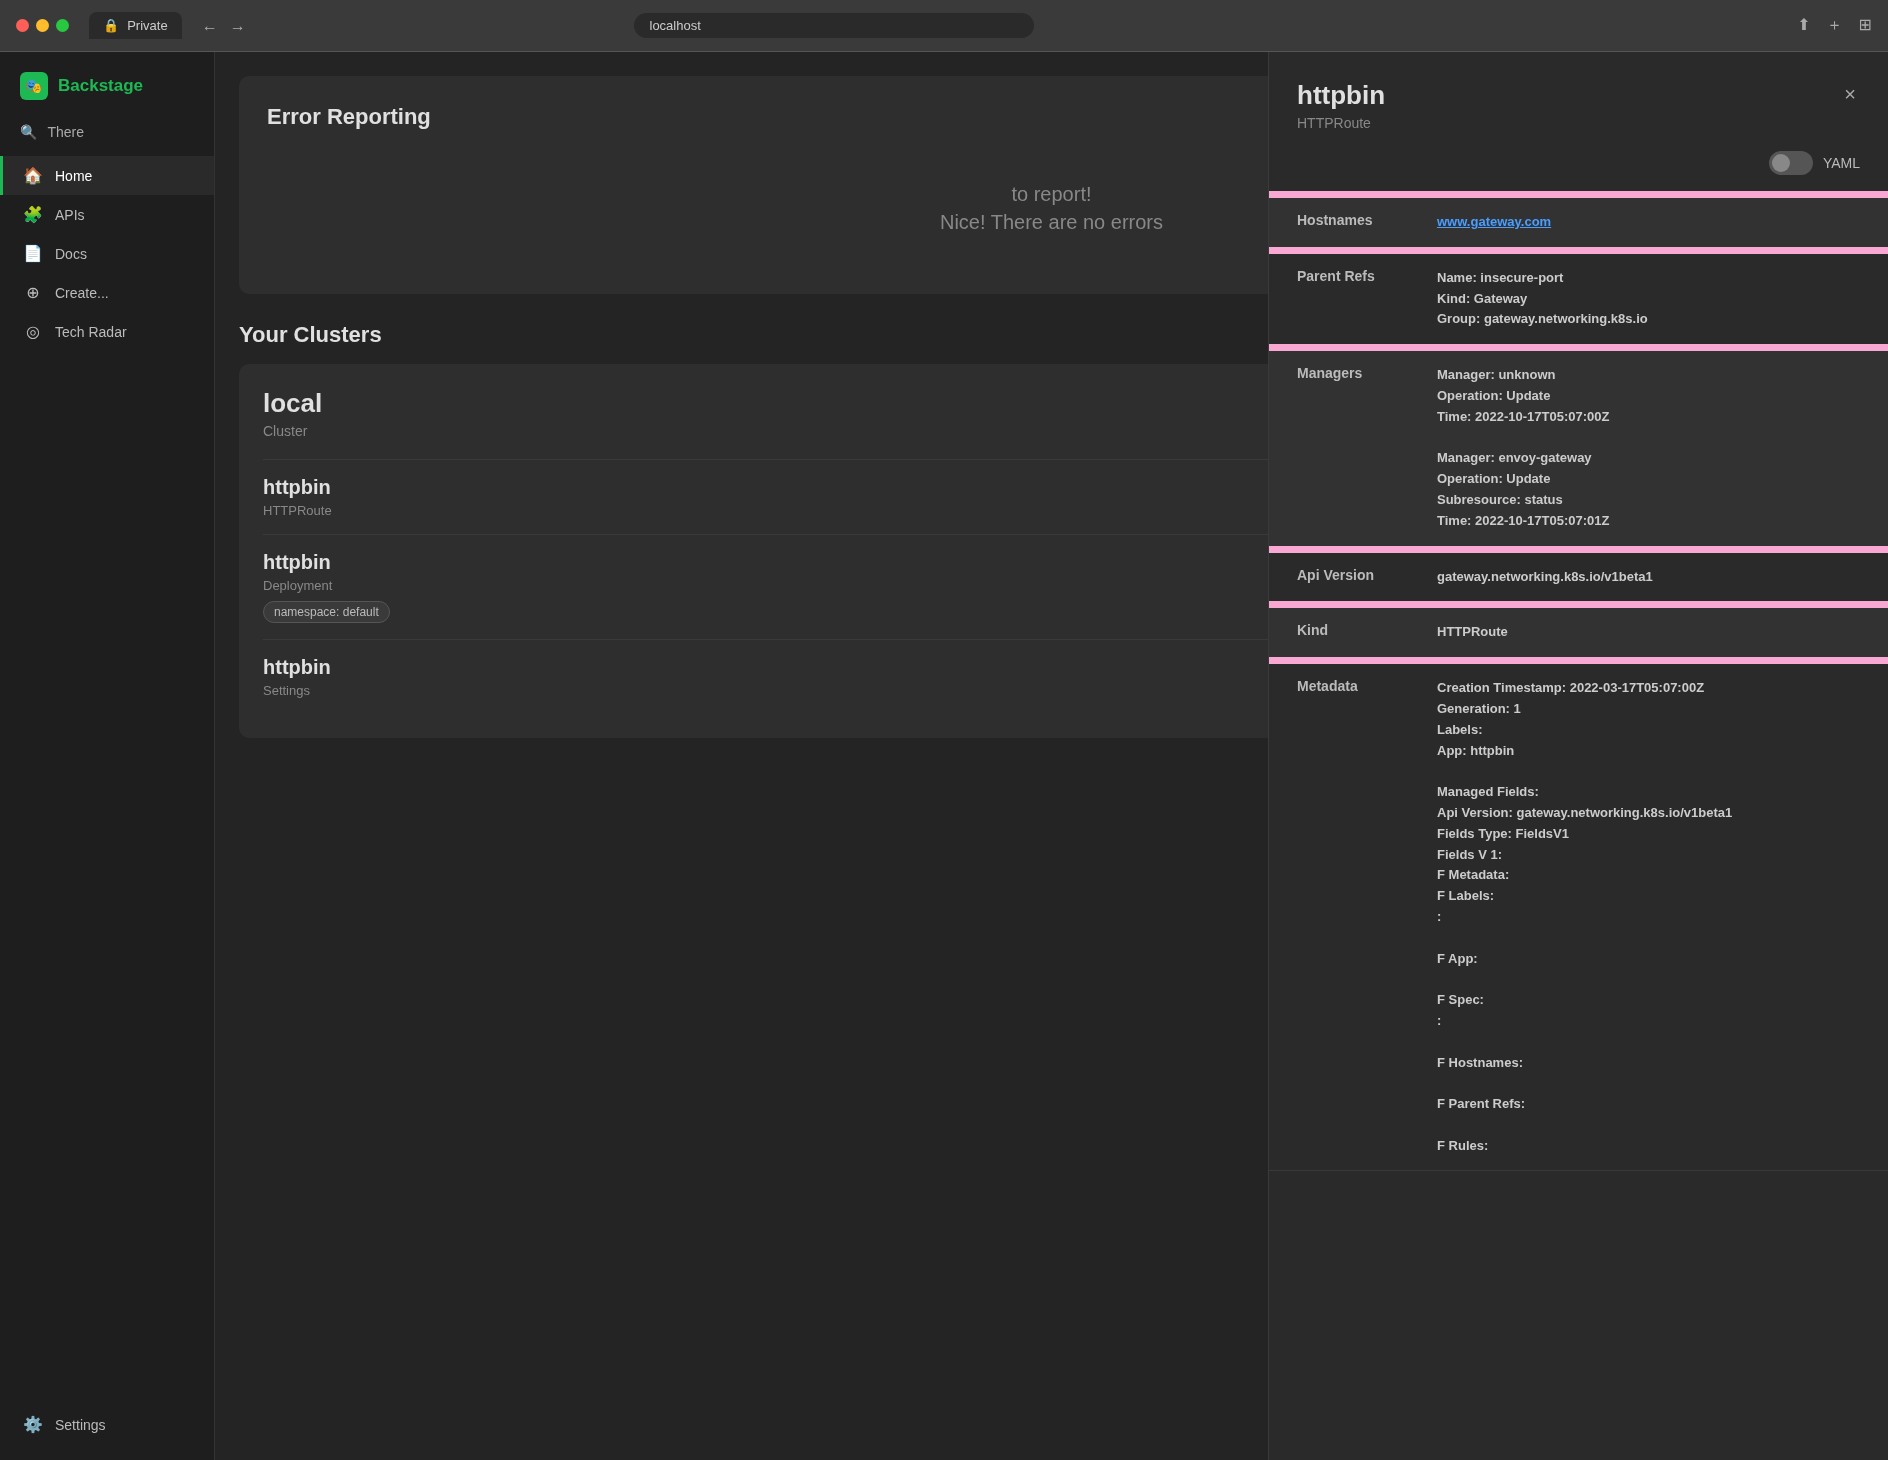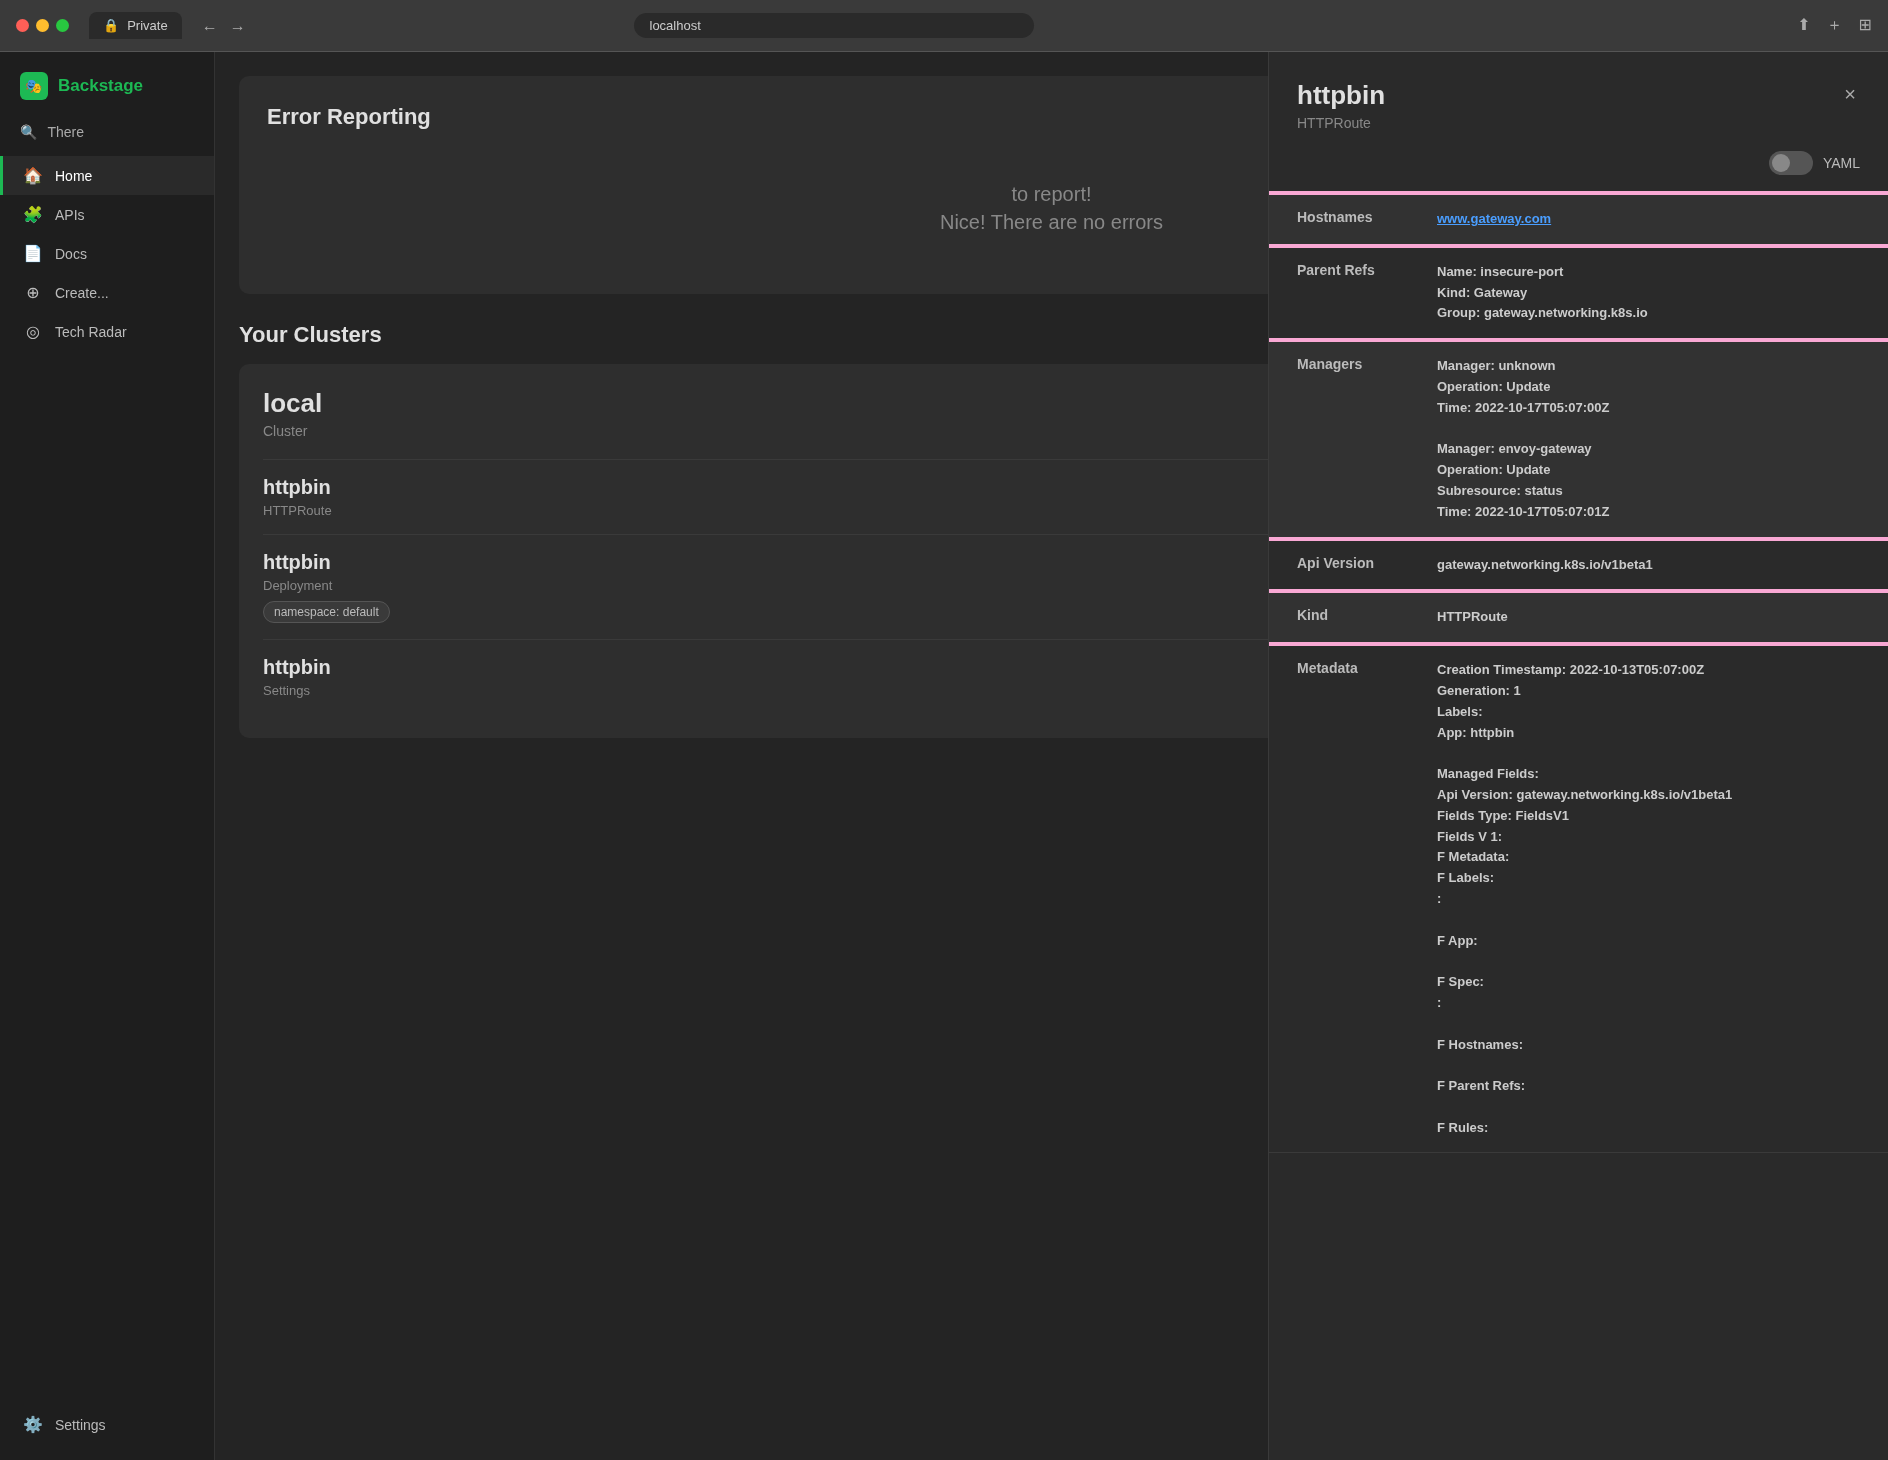--- a/index.html
+++ b/index.html
@@ -322,21 +322,21 @@
       font-size: 14px;
       color: #bbb;
     }
 
     
     .detail-table {
       width: 100%;
       border-collapse: collapse;
     }
     .detail-row {
-      border-top: 4px solid #f9a8d4;
+      border-top: 7px solid #f9a8d4;
     }
     .detail-row:last-child {
       border-bottom: 1px solid #3a3a3a;
     }
     .detail-key {
       padding: 14px 28px;
       font-size: 14px;
       font-weight: 600;
       color: #bbb;
       vertical-align: top;
@@ -539,21 +539,21 @@
           <td class="detail-value">gateway.networking.k8s.io/v1beta1</td>
         </tr>
 
         <tr class="detail-row highlighted">
           <td class="detail-key">Kind</td>
           <td class="detail-value">HTTPRoute</td>
         </tr>
 
         <tr class="detail-row">
           <td class="detail-key">Metadata</td>
-          <td class="detail-value" style="white-space: pre-line;">Creation Timestamp: 2022-10-13T05:07:00Z
+          <td class="detail-value" style="white-space: pre-line;">Creation Timestamp: 2022-03-17T05:07:00Z
 Generation: 1
 Labels:
   App: httpbin
 
 Managed Fields:
   Api Version: gateway.networking.k8s.io/v1beta1
   Fields Type: FieldsV1
   Fields V 1:
     F Metadata:
       F Labels:

